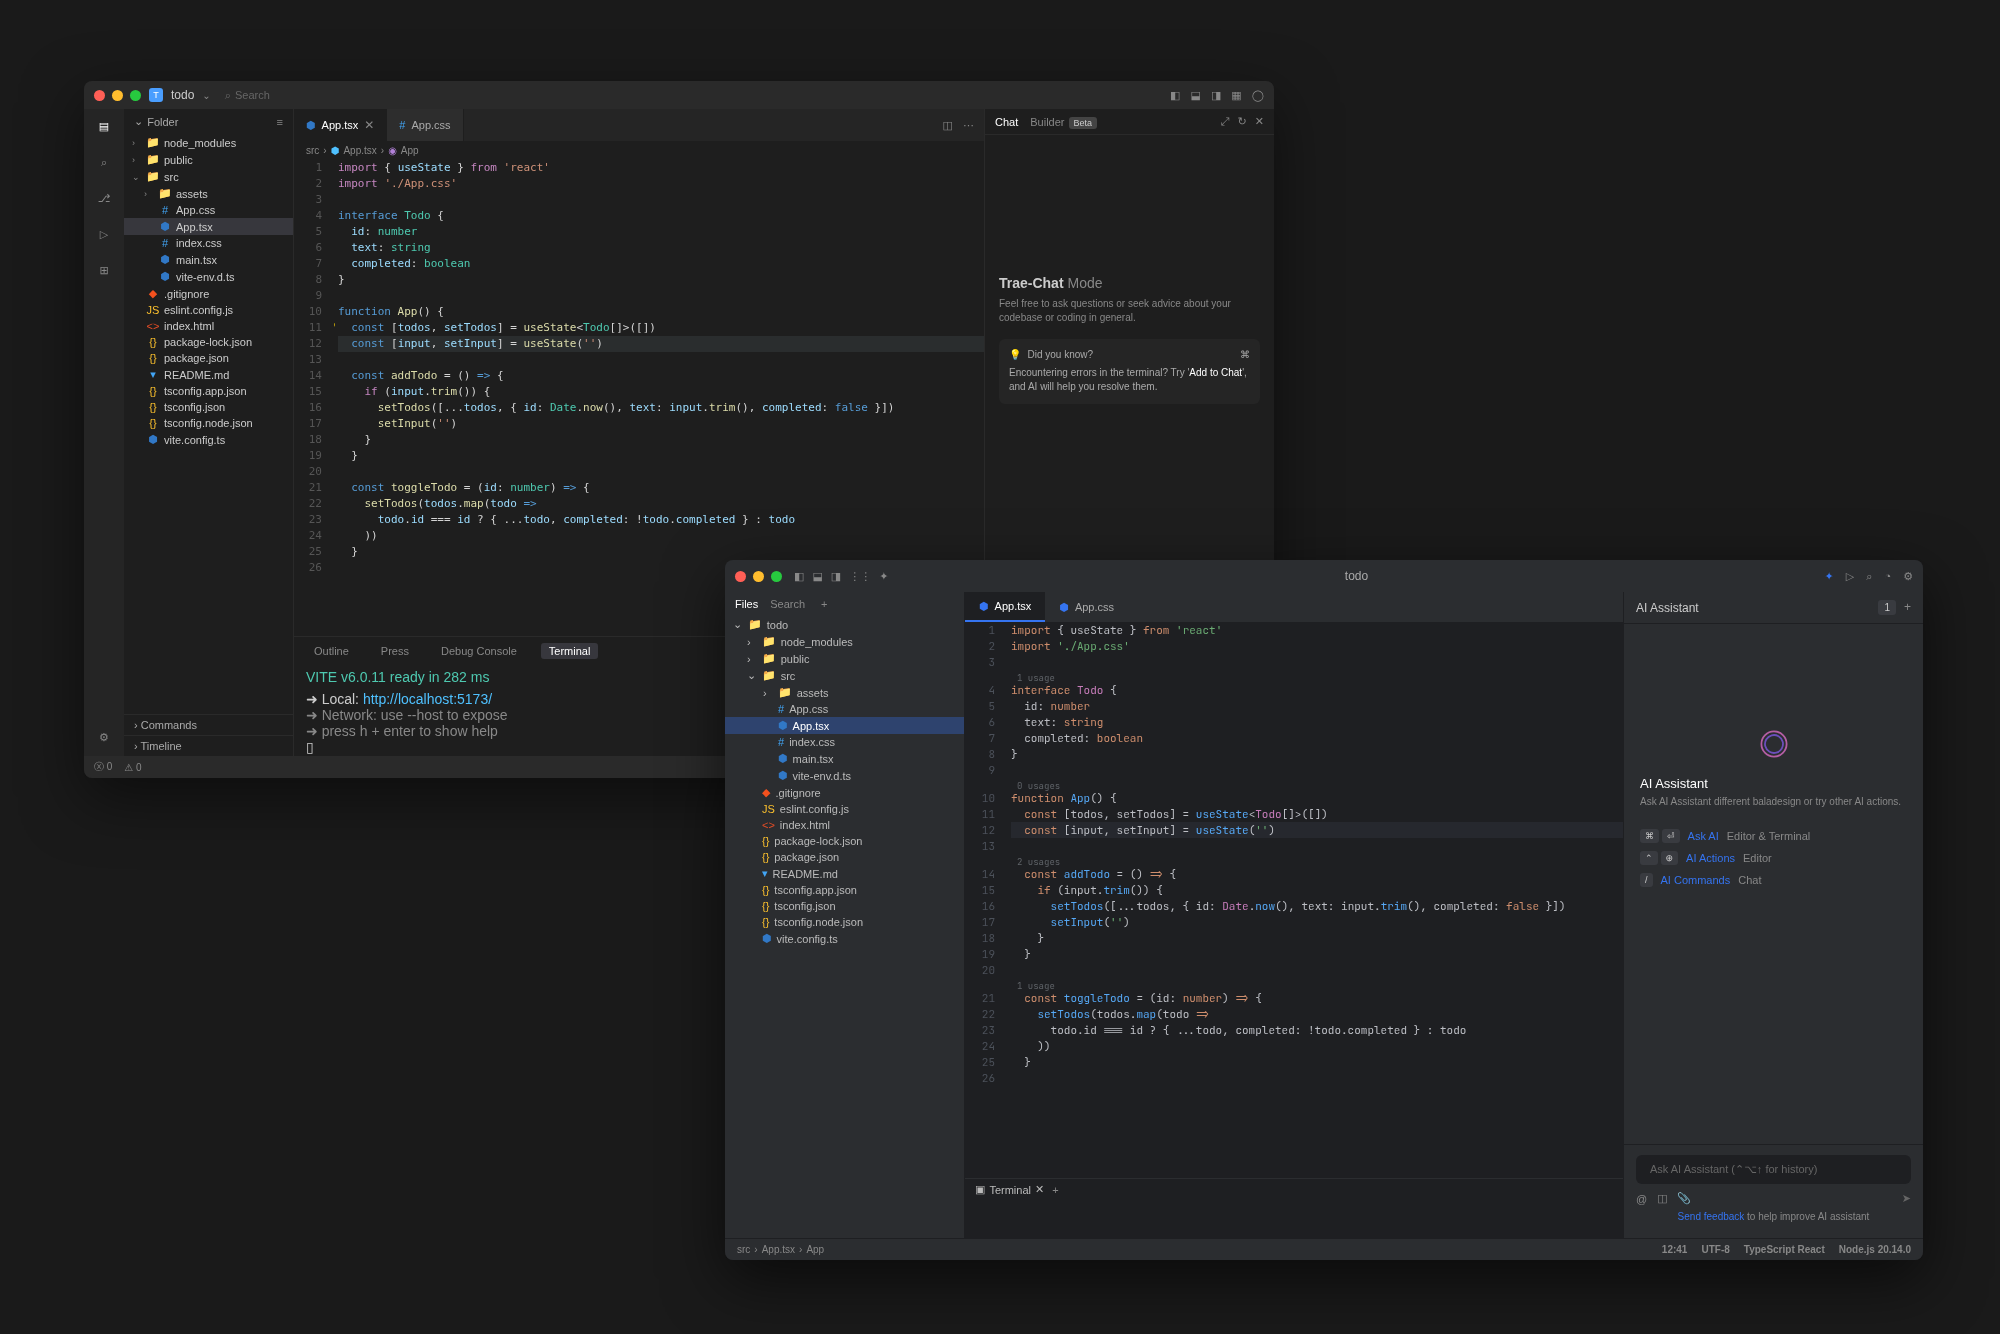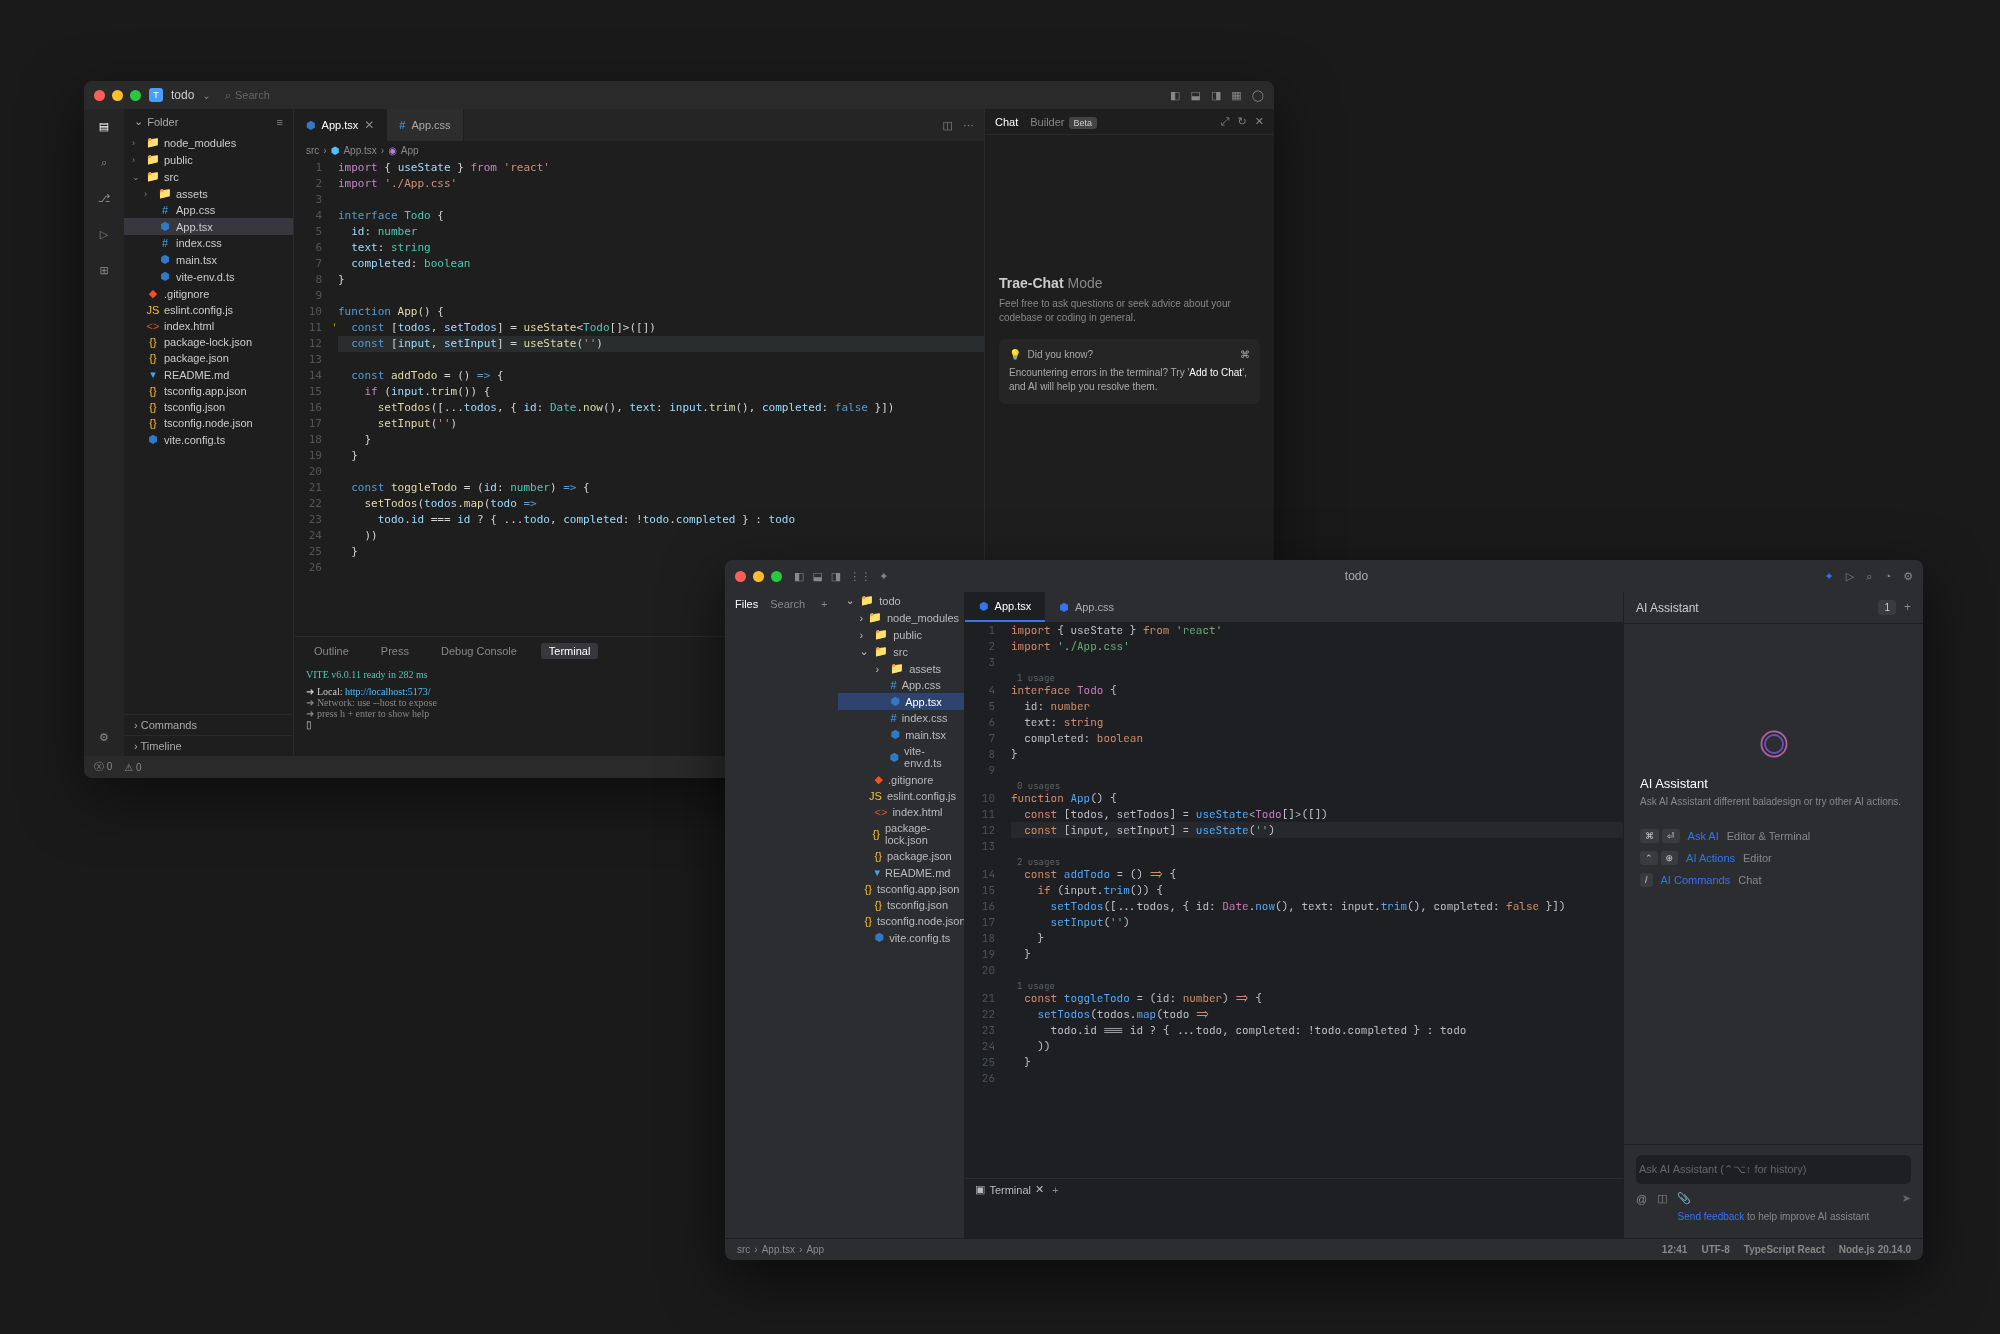--- a/index.html
+++ b/index.html
@@ -168,22 +168,22 @@
   display: flex;
   gap: 16px;
   padding: 6px 12px;
   font-size: 11px;
 }
 .panel-tab { color: #888; cursor: pointer; padding: 2px 8px; }
 .panel-tab.active { background: #37373d; color: #fff; border-radius: 3px; }
 .terminal-content {
   flex: 1;
   padding: 4px 12px;
-  font-family: Liberation Serif, serif;
-  font-size: 10px;
+  font-family: Liberation Sans, sans-serif;
+  font-size: 14px;
   color: #ccc;
 }
 .term-green { color: #4ec9b0; }
 .term-cyan { color: #4fc1ff; }
 .term-dim { color: #888; }
 
 .statusbar {
   height: 22px;
   background: #2a2a2a;
   display: flex;
@@ -251,20 +251,21 @@
 .w2-title-center { flex: 1; text-align: center; color: #aaa; font-size: 12px; }
 .w2-titlebar-right { display: flex; gap: 12px; color: #888; align-items: center; }
 .w2-titlebar-left-icons { display: flex; gap: 8px; color: #888; }
 
 .w2-body { flex: 1; display: flex; overflow: hidden; }
 .w2-sidebar {
   width: 240px;
   background: #2b2d30;
   border-right: 1px solid #1e1f22;
   display: flex;
+  flex-direction: column;
 }
 .w2-sidebar-tabs {
   display: flex;
   gap: 12px;
   padding: 6px 10px;
   font-size: 11px;
 }
 .w2-sidebar-tab { color: #888; cursor: pointer; }
 .w2-sidebar-tab.active { color: #fff; }
 .w2-tree { flex: 1; overflow: auto; }
@@ -387,21 +388,21 @@
 .ai-link { color: #3574f0; }
 .ai-suffix { color: #888; }
 
 .ai-input-area {
   padding: 10px 12px;
   border-top: 1px solid #1e1f22;
 }
 .ai-input {
   background: #1e1f22;
   border-radius: 6px;
-  padding: 8px 3px;
+  padding: 8px 14px;
   color: #666;
   font-size: 11px;
   min-height: 28px;
 }
 .ai-input-toolbar { display: flex; gap: 10px; margin-top: 8px; color: #888; align-items: center; }
 .ai-send { margin-left: auto; color: #666; }
 .ai-feedback { text-align: center; font-size: 10px; color: #888; padding: 6px 0; }
 .ai-feedback a { color: #3574f0; }
 
 .w2-statusbar {

